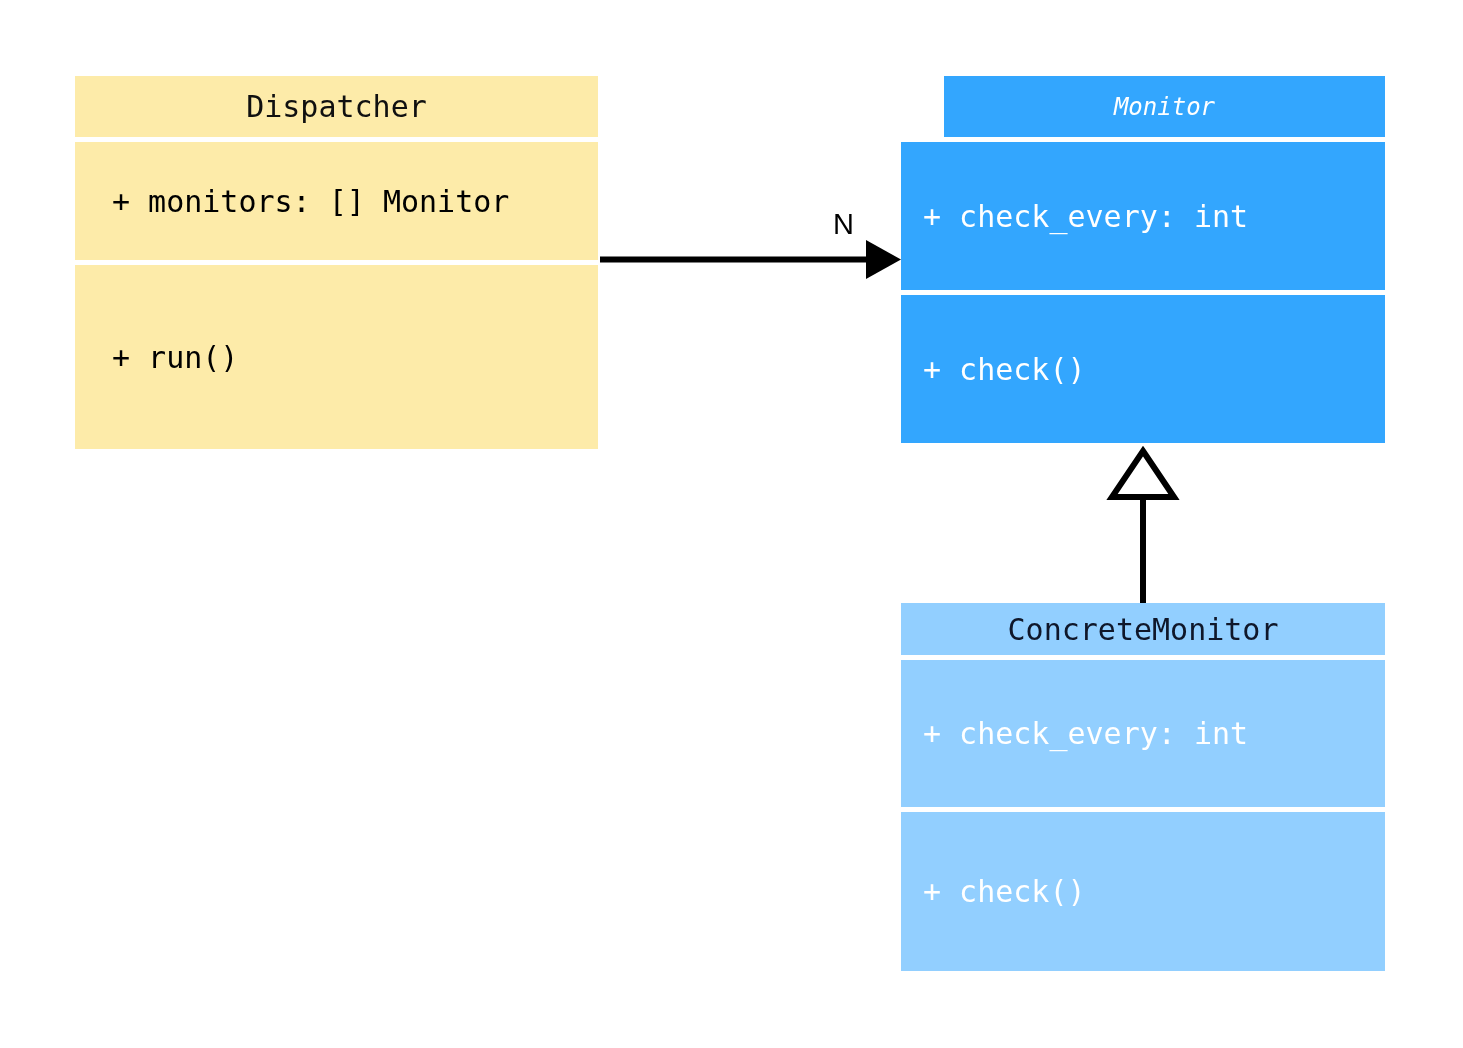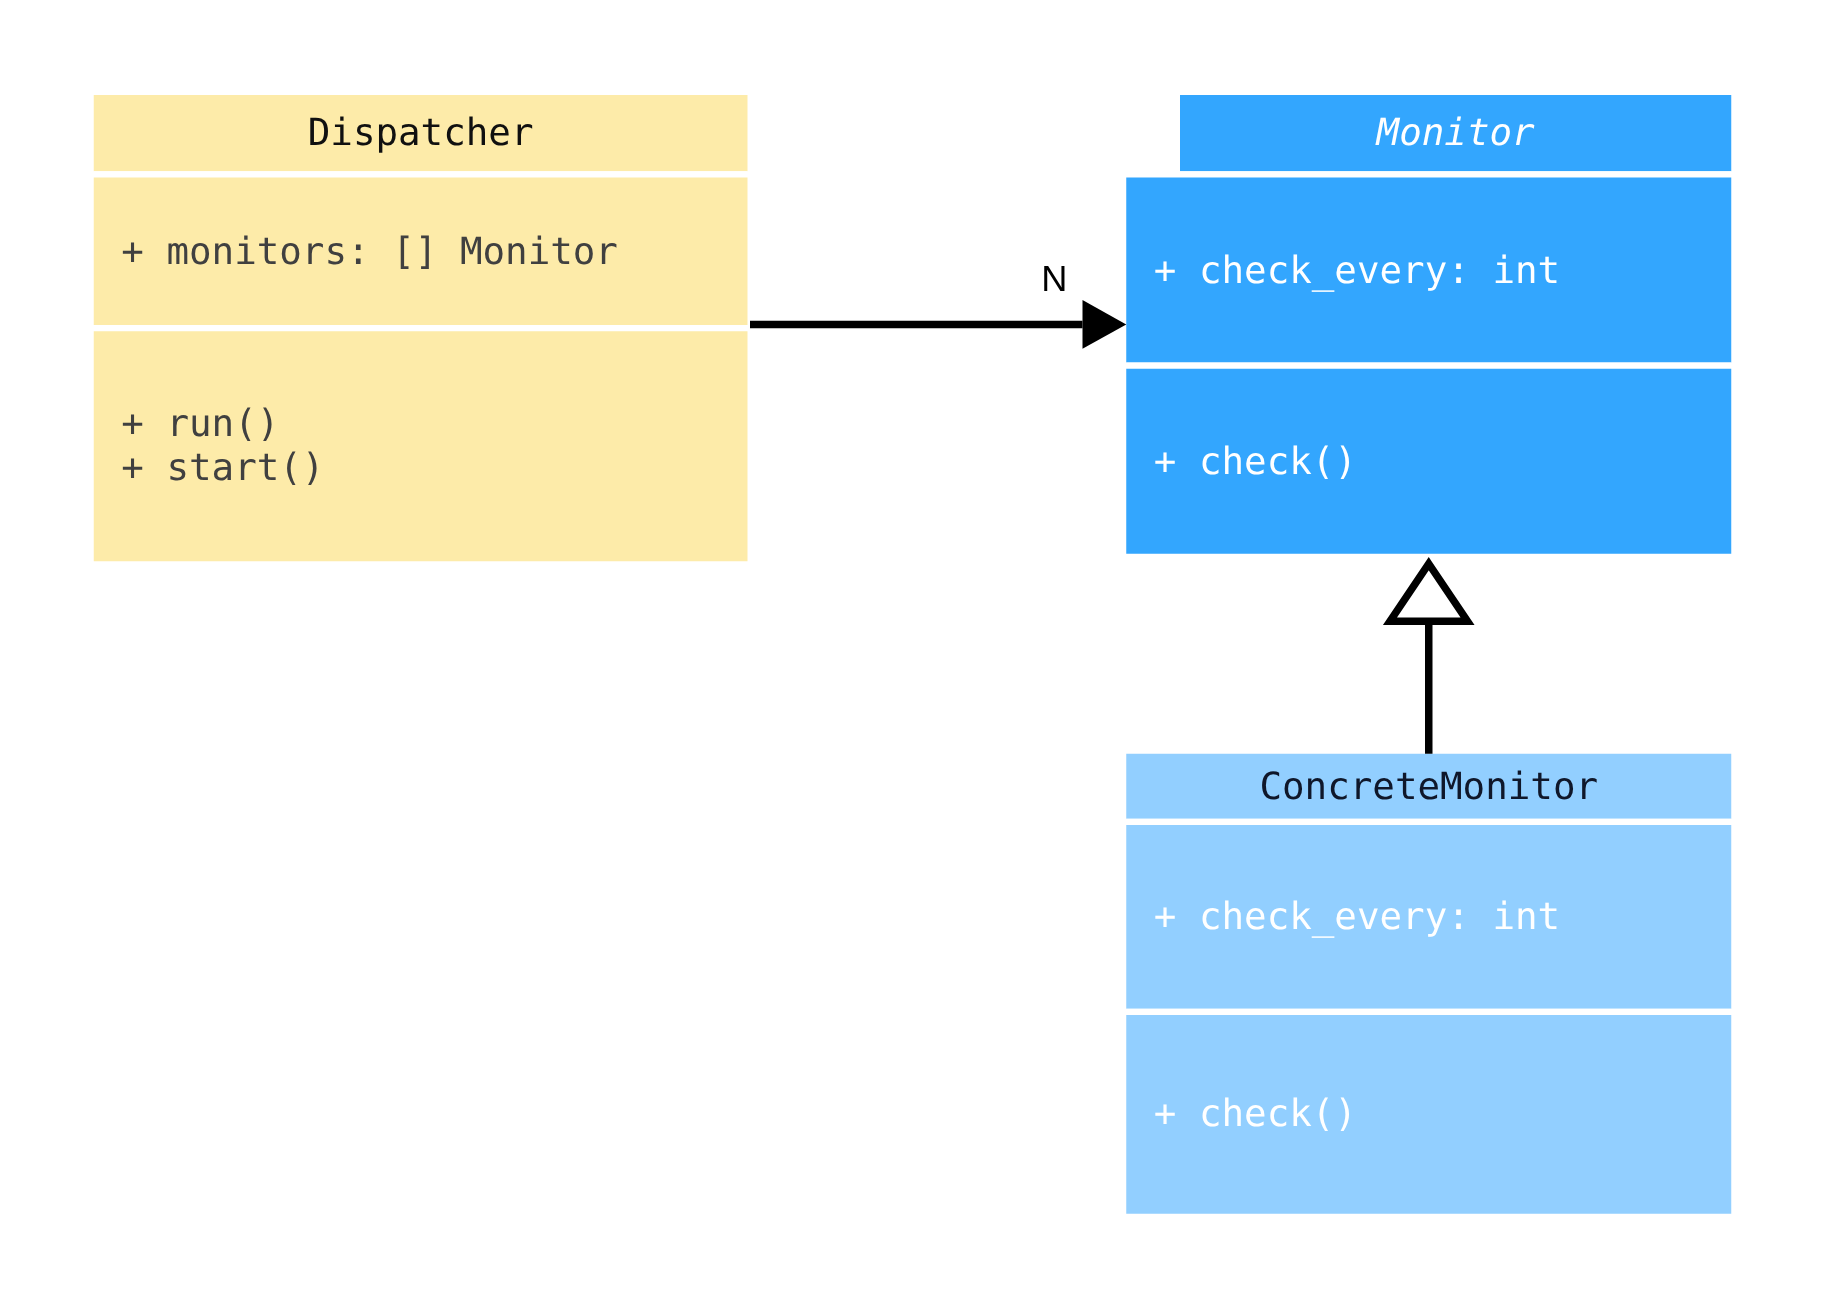--- a/index.html
+++ b/index.html
@@ -61,39 +61,39 @@
     height: 441px;
   }
   .box-dispatcher .uml-title {
     background: #fdeba9;
     color: #101010;
     height: 61px;
     font-size: 30px;
   }
   .box-dispatcher .uml-compartment {
     background: #fdeba9;
-    color: #404040;
-    font-size: 30px;
-    padding-left: 22px;
+    color: #000000;
+    font-size: 30px;
+    padding-left: 37px;
   }
   .disp-attrs { height: 118px; }
   .disp-ops   { height: 184px; }
 
   
   .box-monitor {
     left: 901px;
     top: 76px;
     width: 484px;
     height: 367px;
   }
   .box-monitor .uml-title {
     background: #33a6fe;
     color: #ffffff;
     height: 61px;
-    font-size: 30px;
+    font-size: 24px;
     font-style: italic;
     margin-left: 43px;
   }
   .box-monitor .uml-compartment {
     background: #33a6fe;
     color: #ffffff;
     font-size: 30px;
     padding-left: 22px;
   }
   .mon-attrs { height: 148px; }
@@ -149,21 +149,20 @@
 
   <div class="uml-class box-dispatcher">
     <div class="uml-title">Dispatcher</div>
     <div class="uml-sep"></div>
     <div class="uml-compartment disp-attrs">
       <div class="uml-line">+ monitors: [] Monitor</div>
     </div>
     <div class="uml-sep"></div>
     <div class="uml-compartment disp-ops">
       <div class="uml-line">+ run()</div>
-      <div class="uml-line">+ start()</div>
     </div>
   </div>
 
   <div class="uml-class box-monitor">
     <div class="uml-title">Monitor</div>
     <div class="uml-sep"></div>
     <div class="uml-compartment mon-attrs">
       <div class="uml-line">+ check_every: int</div>
     </div>
     <div class="uml-sep"></div>

